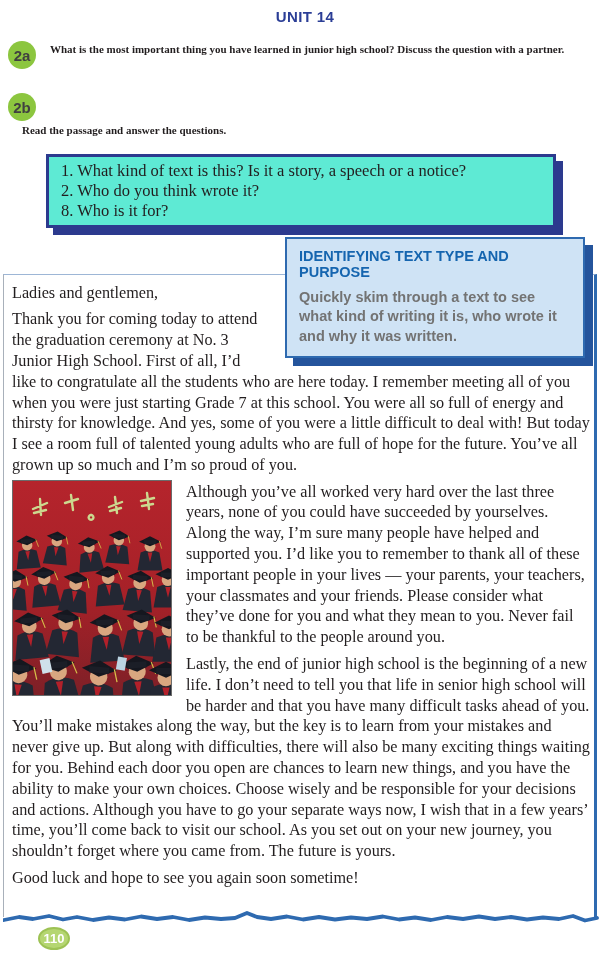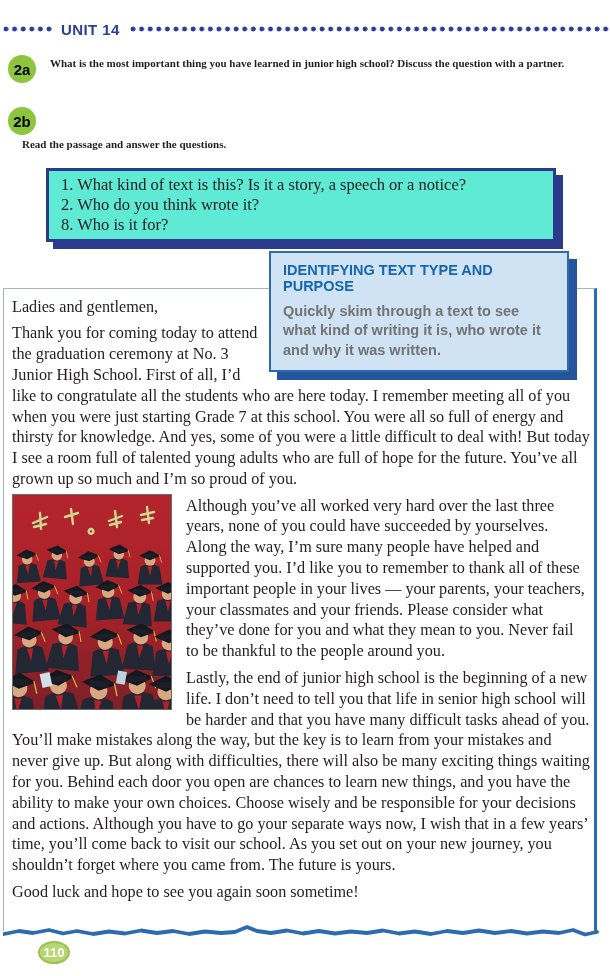--- a/index.html
+++ b/index.html
@@ -1,44 +1,44 @@
 <!DOCTYPE html>
 <html><head>
 <meta charset="utf-8">
 <style>
   html,body{margin:0;padding:0;background:#ffffff;}
   body{width:610px;height:976px;overflow:hidden;position:relative;
        font-family:"Liberation Serif",serif;color:#221e1f;}
   .page{width:610px;height:976px;position:relative;padding-top:6px;box-sizing:border-box;}
 
   
-  .unit-header{display:flex;align-items:center;height:14px;margin-top:16px;}
+  .unit-header{display:flex;align-items:center;height:14px;margin-top:2px;flex-direction:column;}
   .dots{height:10px;background-image:radial-gradient(circle at 4px 5px,#2b3e96 2.1px,transparent 2.8px);
         background-size:8.6px 10px;background-repeat:repeat-x;}
   .dots.left{width:50px;margin-left:2px;}
   .dots.right{flex:1;margin-right:0;}
   .unit-label{font-family:"Liberation Sans",sans-serif;font-weight:bold;font-size:15px;
               color:#2b3e96;margin:0 9px;letter-spacing:.4px;white-space:nowrap;}
 
   
   .task{display:flex;align-items:flex-start;margin:18px 0 0 8px;}
   .task.second{margin-top:23px;flex-direction:column;}
   .badge{width:28px;height:28px;border-radius:50%;background:#8cc63f;flex:0 0 28px;
-         font-family:"Liberation Sans",sans-serif;font-weight:bold;font-size:15px;color:#000000;
+         font-family:"Liberation Sans",sans-serif;font-weight:bold;font-size:15px;color:#404040;
          display:flex;align-items:center;justify-content:center;margin-top:1px;}
   .instruction{margin:2px 0 0 14px;font-weight:bold;font-size:11px;line-height:1.32;width:516px;}
 
   
   .qbox{margin:16px 0 0 46px;width:510px;box-sizing:border-box;border:3px solid #2c3a8e;
         background:#5eead4;box-shadow:7px 7px 0 #2c3a8e;padding:4px 12px;}
   .qbox p{margin:0;font-size:16.5px;line-height:20px;}
 
   
   .passage-wrap{position:relative;margin:46px 0 0 3px;width:594px;}
-  .tipbox{position:absolute;top:-37px;right:28px;width:300px;box-sizing:border-box;z-index:3;
+  .tipbox{position:absolute;top:-37px;right:12px;width:300px;box-sizing:border-box;z-index:3;
           background:#cfe3f5;border:2px solid #2e6ab0;box-shadow:8px 8px 0 #24549c;
           padding:9px 12px 10px 12px;font-family:"Liberation Sans",sans-serif;}
   .tipbox h3{margin:0 0 7px 0;font-size:14.5px;line-height:1.15;color:#1565af;font-weight:bold;}
   .tipbox p{margin:0;font-size:14.5px;line-height:1.34;color:#737373;font-weight:bold;}
 
   .passage-box{position:relative;box-sizing:border-box;width:594px;
                border-left:1px solid #a8b0ba;border-top:1px solid #9db6d6;border-right:3px solid #2e6ab0;
                padding:8px 4px 28px 8px;font-size:16.2px;line-height:20.8px;}
   .tip-spacer{float:right;width:322px;height:72px;}
   .passage-box p{margin:6px 0 0 0;}

